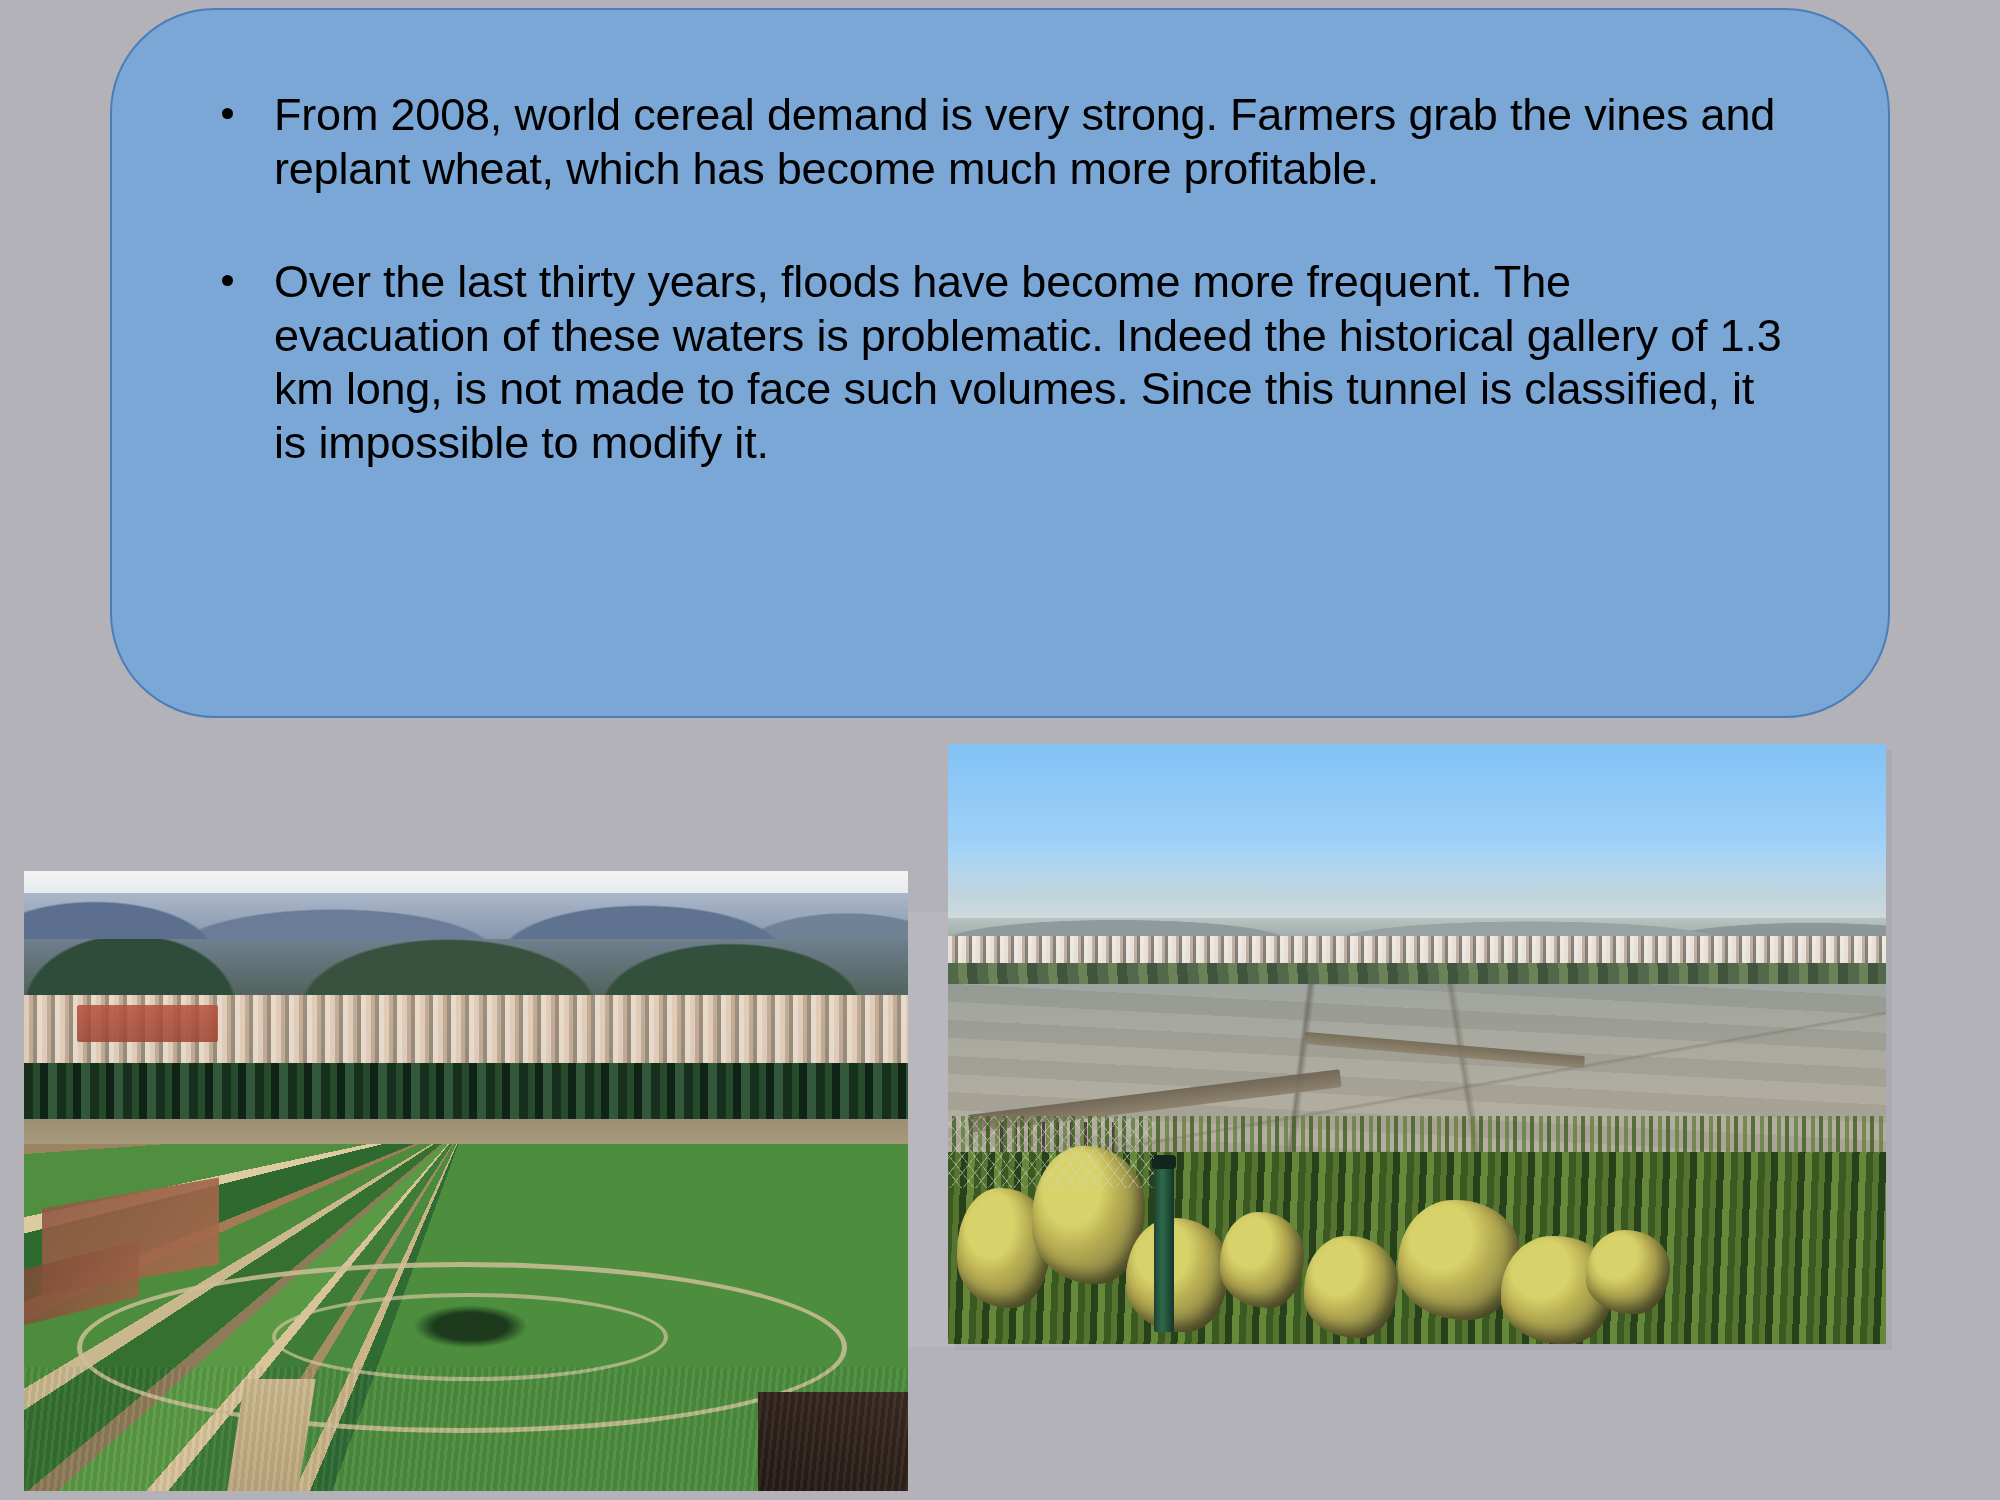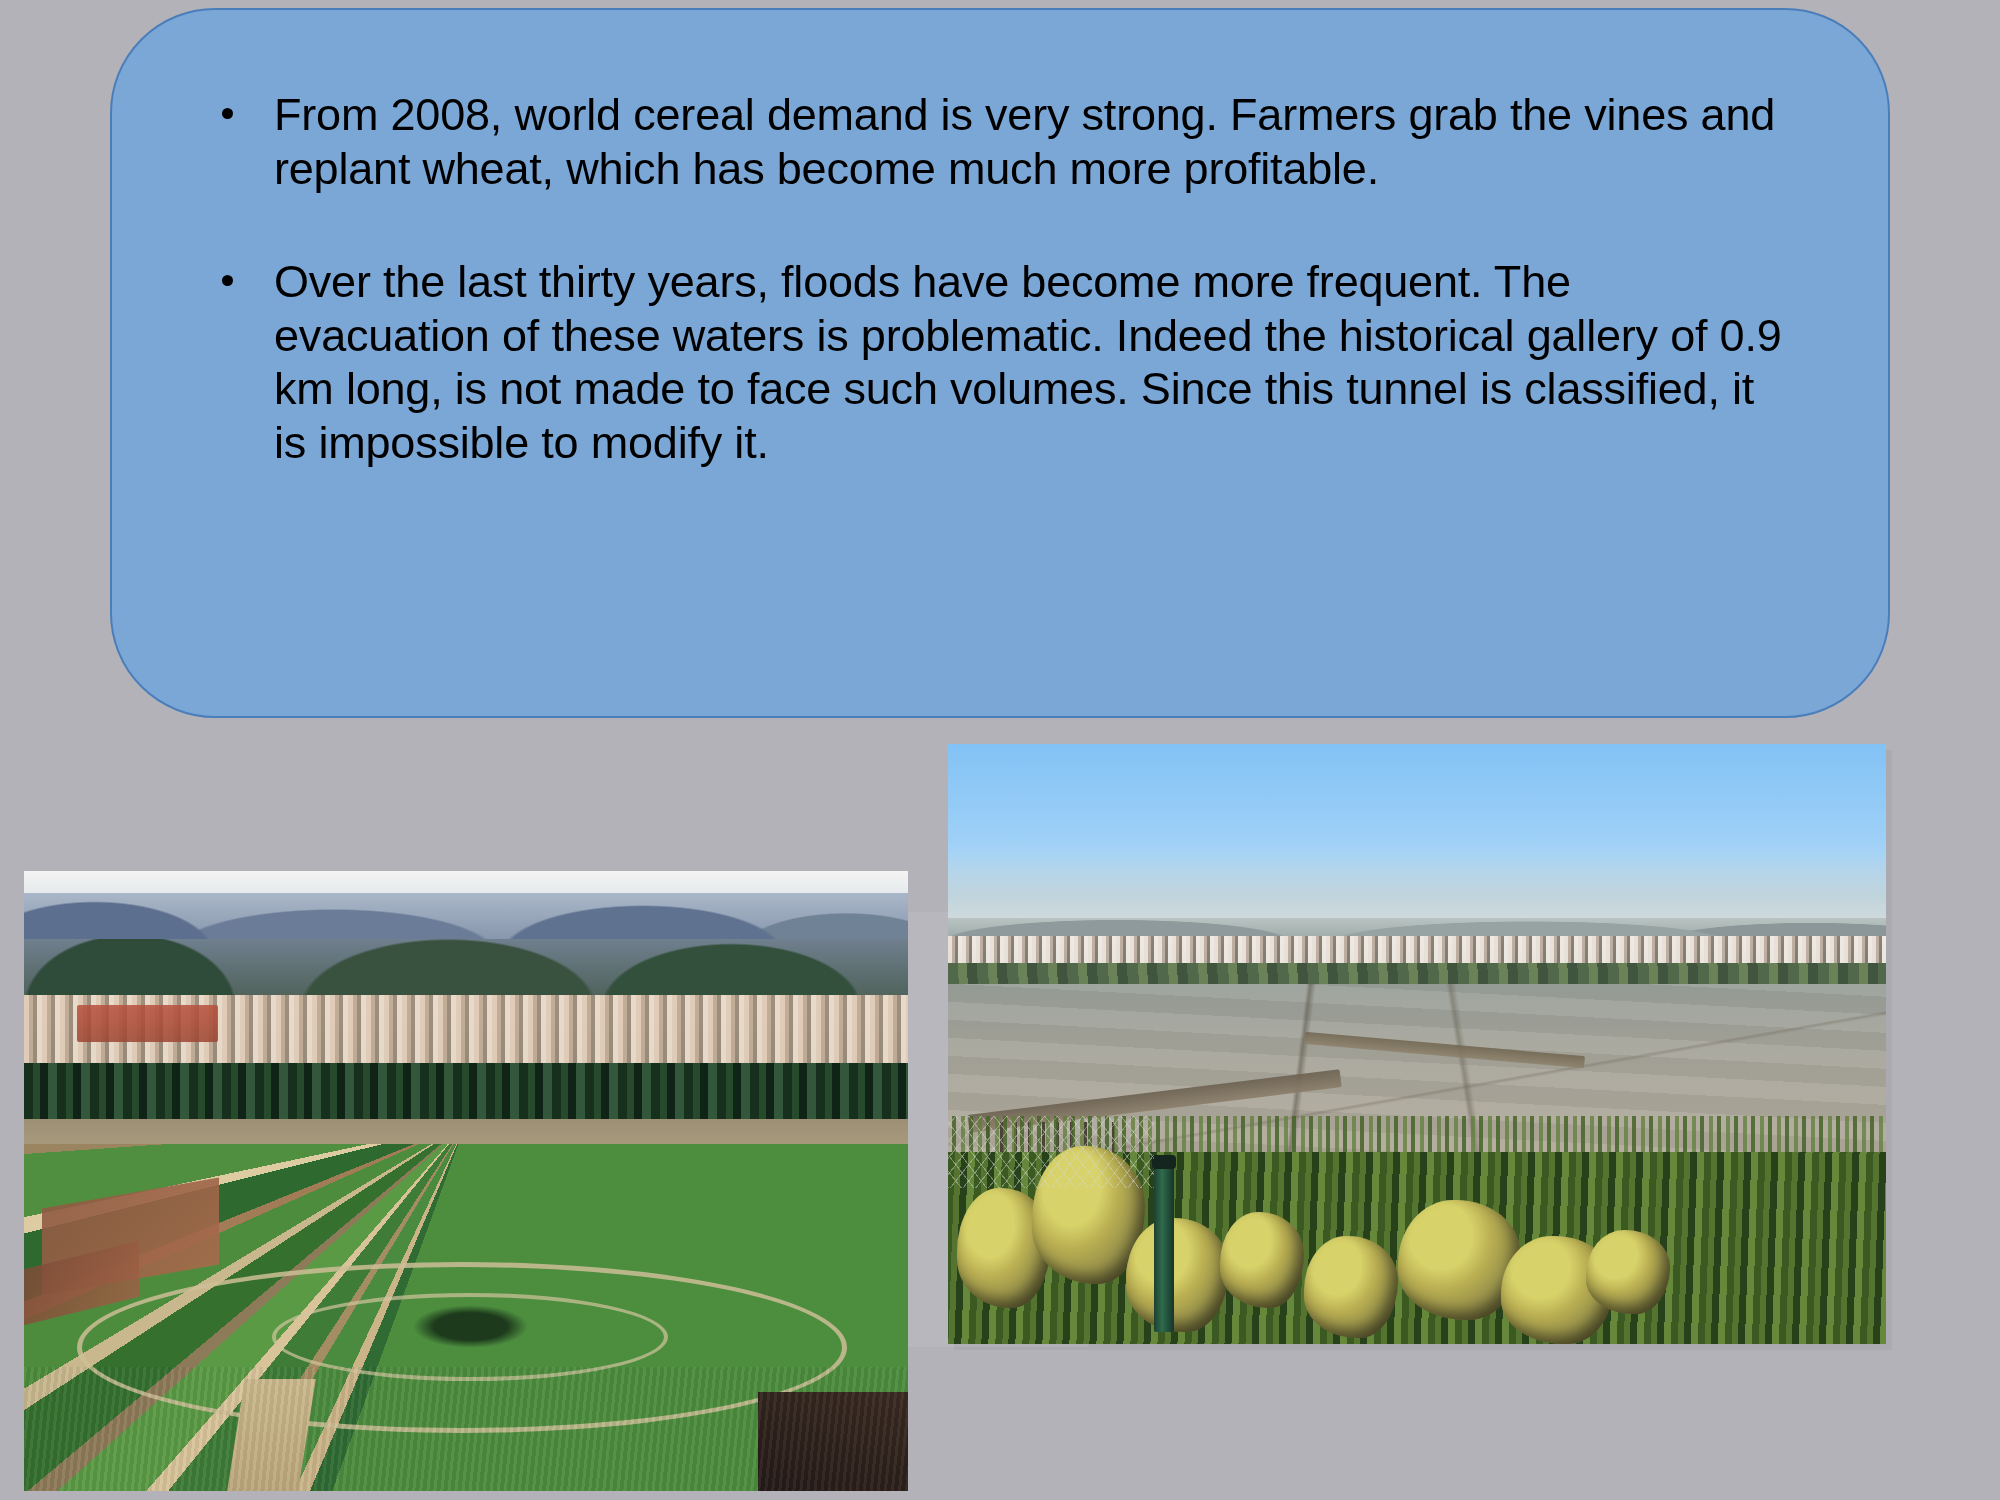--- a/index.html
+++ b/index.html
@@ -316,21 +316,21 @@
 <div class="slide">
 
   <div class="callout">
     <ul class="bullet-list">
       <li class="bullet-item">
         <span class="bullet-dot"></span>
         <span>From 2008, world cereal demand is very strong. Farmers grab the vines and replant wheat, which has become much more profitable.</span>
       </li>
       <li class="bullet-item">
         <span class="bullet-dot"></span>
-        <span>Over the last thirty years, floods have become more frequent. The evacuation of these waters is problematic. Indeed the historical gallery of 0.9 km long, is not made to face such volumes. Since this tunnel is classified, it is impossible to modify it.</span>
+        <span>Over the last thirty years, floods have become more frequent. The evacuation of these waters is problematic. Indeed the historical gallery of 1.3 km long, is not made to face such volumes. Since this tunnel is classified, it is impossible to modify it.</span>
       </li>
     </ul>
   </div>
 
   <div class="photo-shadow-block"></div>
 
   <div class="photo photo-left">
     <div class="lp">
       <div class="lp-sky"></div>
       <div class="lp-mtn"></div>

